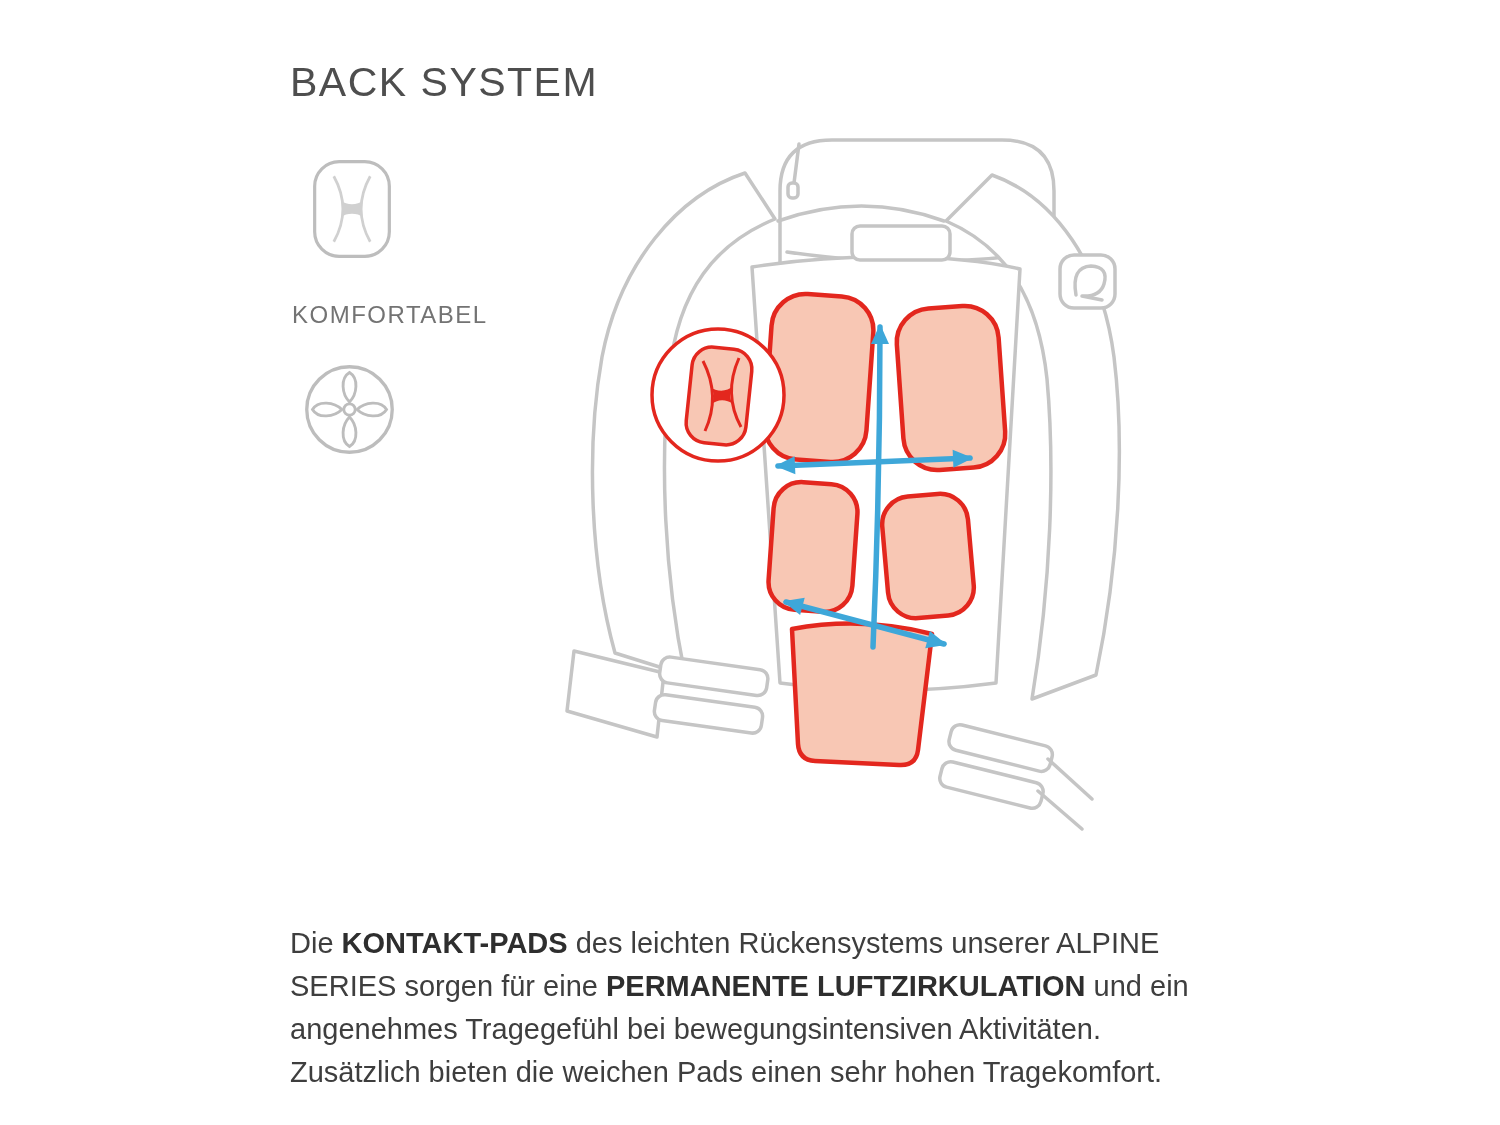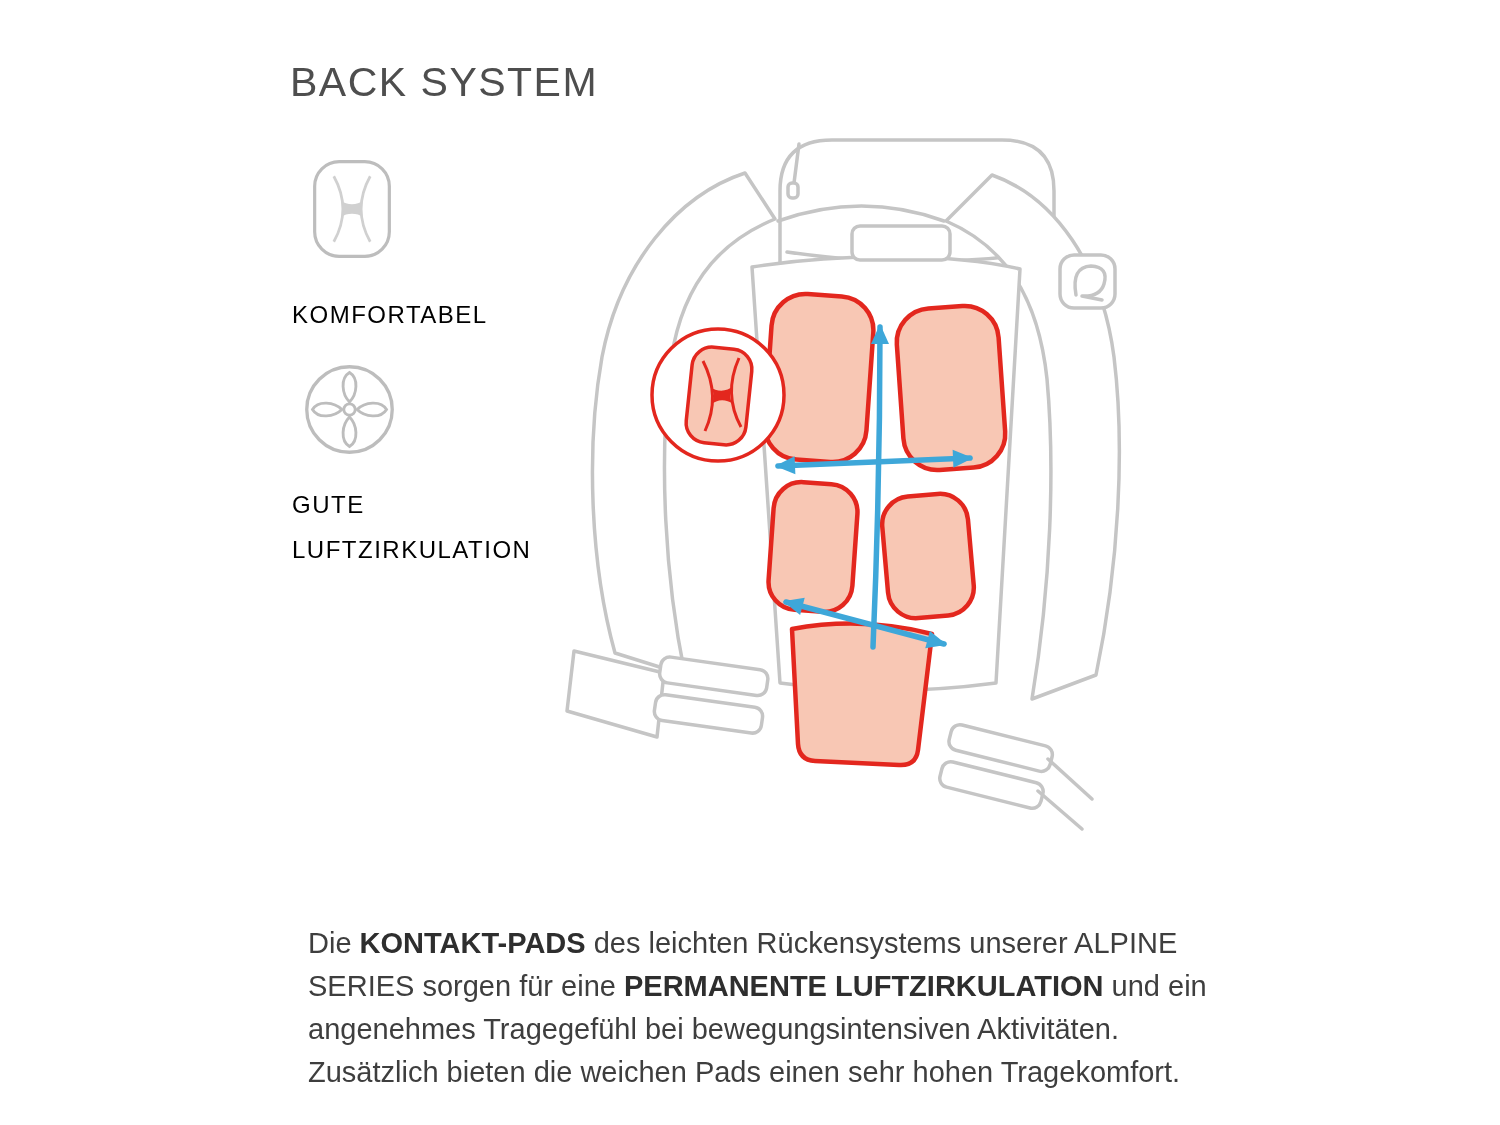--- a/index.html
+++ b/index.html
@@ -14,26 +14,26 @@
     letter-spacing:1.5px; color:#4e4e4e;
   }
   .feature { position:absolute; width:310px; }
   .feature-1 { left:292px; top:158px; }
   .feature-2 { left:292px; top:362px; }
   .feature-1 .feature-icon { margin-left:18px; }
   .feature-2 .feature-icon { margin-left:10px; }
   .feature-1 .feature-label { margin-top:28px; }
   .feature-2 .feature-label { margin-top:21px; }
   .feature-label {
-    color:#000000; font-size:24px; letter-spacing:1.5px; line-height:45px;
+    color:#737373; font-size:24px; letter-spacing:1.5px; line-height:45px;
   }
   .diagram { position:absolute; left:540px; top:95px; }
   .description {
     position:absolute; left:290px; top:922px; width:930px;
-    font-size:29px; line-height:43px; color:#3e3e3e; font-weight:400;margin-left:18px;
+    font-size:29px; line-height:43px; color:#3e3e3e; font-weight:400;
   }
   .description strong { font-weight:700; color:#2e2e2e; }
 </style>
 </head>
 <body>
 
 <div class="page">
 
   <h1 class="title"><br><span>BACK SYSTEM</span></h1>
 
@@ -53,21 +53,20 @@
     <svg class="feature-icon" viewBox="0 0 100 100" width="95" height="95">
       <circle cx="50" cy="50" r="45" fill="none" stroke="#bdbdbd" stroke-width="3.5"></circle>
       <g fill="#ffffff" stroke="#bdbdbd" stroke-width="3">
         <path d="M 50 42 C 42 34 40 17 50 11 C 60 17 58 34 50 42 Z"></path>
         <path d="M 50 42 C 42 34 40 17 50 11 C 60 17 58 34 50 42 Z" transform="rotate(90 50 50)"></path>
         <path d="M 50 42 C 42 34 40 17 50 11 C 60 17 58 34 50 42 Z" transform="rotate(180 50 50)"></path>
         <path d="M 50 42 C 42 34 40 17 50 11 C 60 17 58 34 50 42 Z" transform="rotate(270 50 50)"></path>
       </g>
       <circle cx="50" cy="50" r="6" fill="#ffffff" stroke="#bdbdbd" stroke-width="3"></circle>
     </svg>
-    <div class="feature-label">GUTE LUFTZIRKULATION</div>
   </div>
 
   <svg class="diagram" viewBox="0 0 660 740" width="660" height="740">
     <defs>
       <marker id="ah" viewBox="0 0 22 20" markerWidth="22" markerHeight="20" markerUnits="userSpaceOnUse" refX="18" refY="10" orient="auto-start-reverse">
         <path d="M1,1 L21,10 L1,19 Z" fill="#3ea7d9"></path>
       </marker>
     </defs>
 
     <g fill="#ffffff" stroke="#c5c5c5" stroke-width="3.5" stroke-linejoin="round" stroke-linecap="round">

